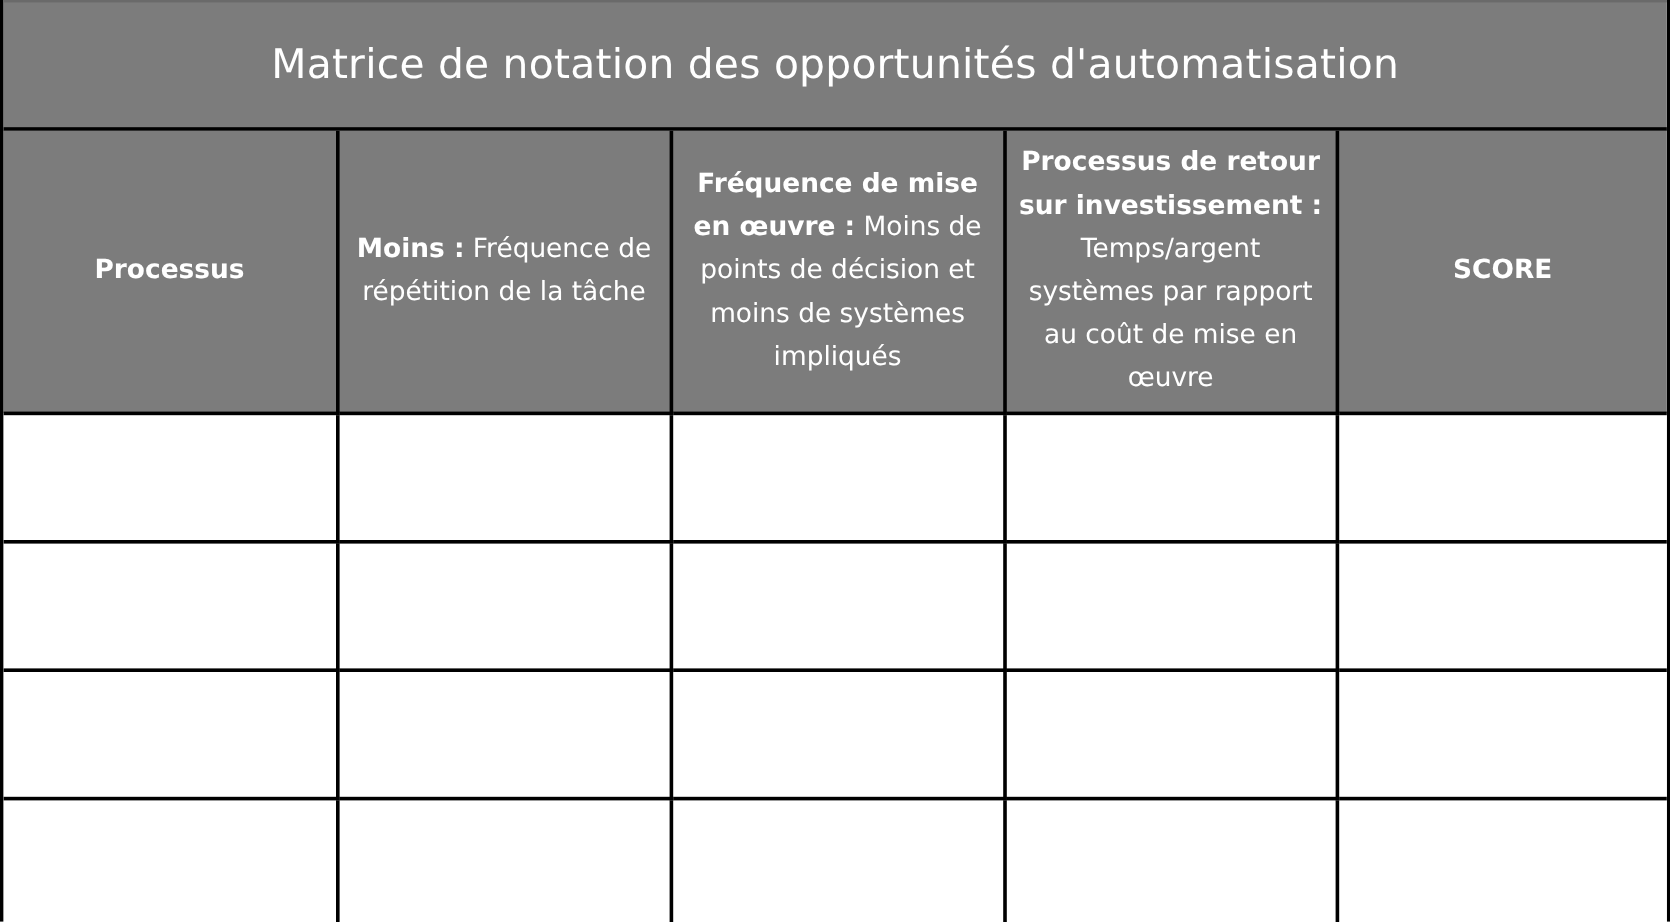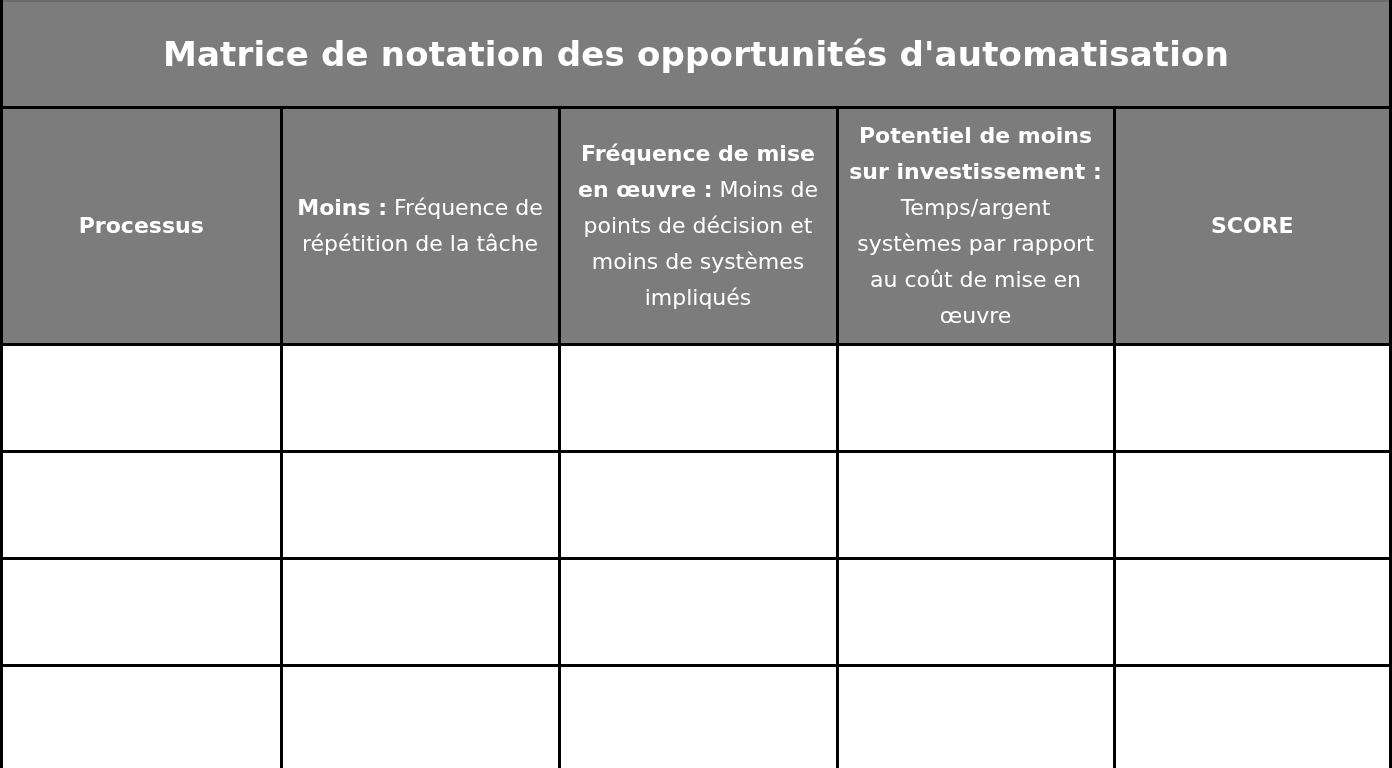--- a/index.html
+++ b/index.html
@@ -17,21 +17,21 @@
   }
   .title-band {
     position: absolute; left: 0; top: 0; width: 100%; height: 109px;
     background: #7c7c7c;
     border-top: 2px solid #6a6a6a;
     border-bottom: 3px solid #000;
     box-sizing: border-box;
     display: flex; align-items: center; justify-content: center;
   }
   .title-band h1 {
-    margin: 0; color: #fff; font-weight: bold;
+    margin: 0; color: #fff; font-weight: normal;
     font-size: 34px; letter-spacing: 0.2px;
   }
   table.matrix {
     position: absolute; left: 0; top: 109px;
     width: 100%;
     border-collapse: collapse;
     table-layout: fixed;
   }
   table.matrix th, table.matrix td {
     border: 3px solid #000;
@@ -72,21 +72,21 @@
         <th>
           <span class="bold">Processus</span><span class="light"></span>
         </th>
         <th>
           <span class="bold">Moins :</span><span class="light"> Fréquence de répétition de la tâche</span>
         </th>
         <th>
           <span class="bold">Fréquence de mise en œuvre :</span><span class="light"> Moins de points de décision et moins de systèmes impliqués</span>
         </th>
         <th>
-          <span class="bold">Potentiel de moins sur investissement :</span><span class="light"> Temps/argent systèmes par rapport au coût de mise en œuvre</span>
+          <span class="bold">Processus de retour sur investissement :</span><span class="light"> Temps/argent systèmes par rapport au coût de mise en œuvre</span>
         </th>
         <th>
           <span class="bold">SCORE</span><span class="light"></span>
         </th>
       </tr>
     </thead>
     <tbody>
       <tr>
         <td></td>
         <td></td>

